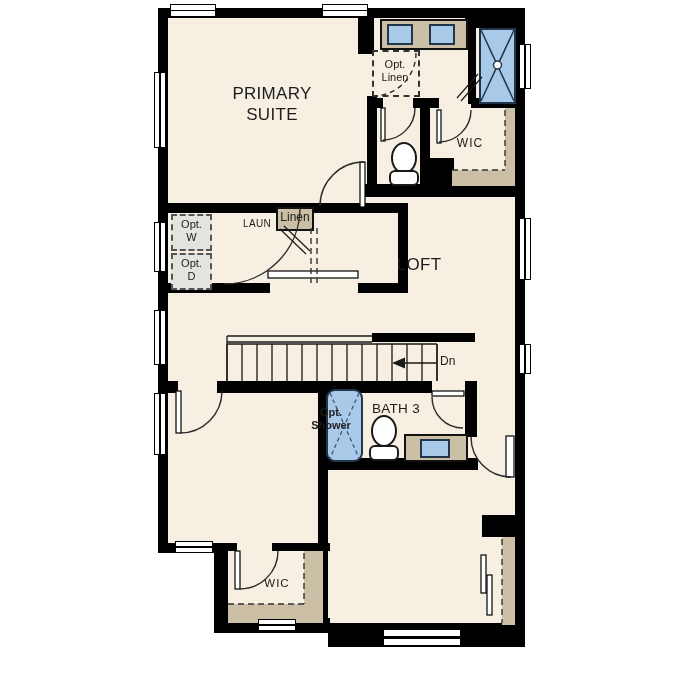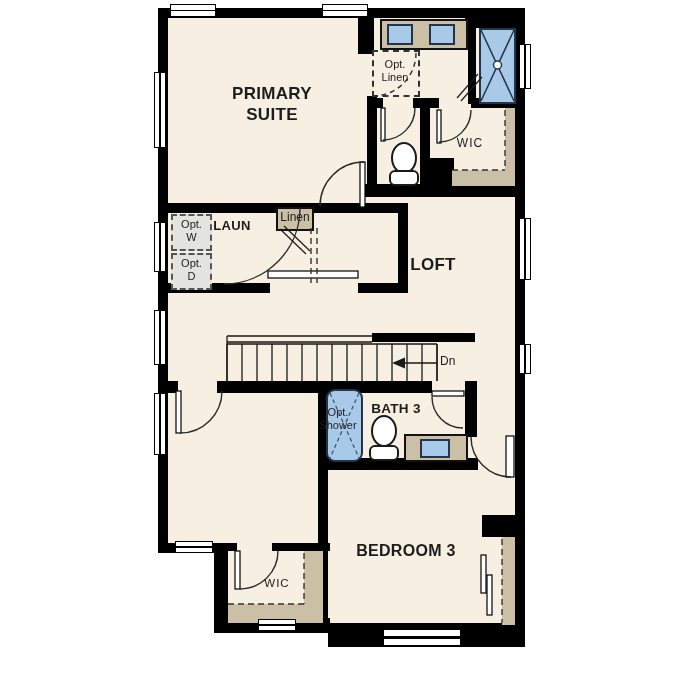--- a/index.html
+++ b/index.html
@@ -9,21 +9,21 @@
   .floor{position:absolute;background:#f6efe2;}
   .tan{position:absolute;background:#cbbfa5;}
   .tan.bordered{border:2px solid #111;box-sizing:border-box;}
   .blue{position:absolute;background:#a9c9e9;border:2px solid #22364b;box-sizing:border-box;}
   .opt{position:absolute;background:#e3e3e0;border:2px dashed #555;box-sizing:border-box;}
   .dashedbox{position:absolute;border:2px dashed #333;box-sizing:border-box;}
   .win{position:absolute;border:1.5px solid #000;box-sizing:border-box;}
   .win-h{background:linear-gradient(to bottom,#fff 42%,#000 42%,#000 58%,#fff 58%);}
   .win-v{background:linear-gradient(to right,#fff 42%,#000 42%,#000 58%,#fff 58%);}
   .lbl{position:absolute;color:#1c1c1c;text-align:center;line-height:1.25;
-       font-weight:bold;letter-spacing:.3px;}
+       font-weight:normal;letter-spacing:.3px;}
   .lbl.sm{font-weight:normal;letter-spacing:0;line-height:1.15;}
   #overlay{position:absolute;left:0;top:0;pointer-events:none;}
   #title{position:absolute;left:163px;top:646px;width:230px;font-size:21px;
          font-weight:bold;color:#111;letter-spacing:.5px;text-align:left;}
 </style>
 </head>
 <body>
 
 <div id="plan">
 
@@ -88,30 +88,29 @@
   <div class="win win-v" style="left:154px;top:310px;width:12px;height:55px;"></div>
   <div class="win win-v" style="left:154px;top:393px;width:12px;height:62px;"></div>
   <div class="win win-v" style="left:519px;top:44px;width:12px;height:45px;"></div>
   <div class="win win-v" style="left:519px;top:218px;width:12px;height:62px;"></div>
   <div class="win win-v" style="left:519px;top:344px;width:12px;height:30px;"></div>
   <div class="win win-h" style="left:175px;top:541px;width:38px;height:12px;"></div>
   <div class="win win-h" style="left:258px;top:619px;width:38px;height:12px;"></div>
   <div class="win win-h" style="left:383px;top:629px;width:78px;height:17px;"></div>
 
   <div class="lbl" style="left:210px;top:83px;width:124px;font-size:17px;">PRIMARY SUITE</div>
-  <div class="lbl" style="left:393px;top:254px;width:80px;font-size:17px;">LOFT</div>
-  <div class="lbl" style="left:200px;top:218px;width:64px;font-size:13px;">LAUN</div>
+  <div class="lbl" style="left:379px;top:254px;width:80px;font-size:17px;">LOFT</div>
+  <div class="lbl" style="left:225px;top:218px;width:64px;font-size:10px;">LAUN</div>
   <div class="lbl" style="left:358px;top:401px;width:76px;font-size:13.5px;">BATH 3</div>
-  <div class="lbl" style="left:326px;top:541px;width:160px;font-size:16px;">BEDROOM 3</div>
   <div class="lbl sm" style="left:448px;top:137px;width:44px;font-size:12px;letter-spacing:1px;">WIC</div>
   <div class="lbl sm" style="left:255px;top:577px;width:44px;font-size:11.5px;letter-spacing:1px;">WIC</div>
   <div class="lbl sm" style="left:378px;top:58px;width:34px;font-size:11px;">Opt. Linen</div>
   <div class="lbl sm" style="left:178px;top:218px;width:27px;font-size:11px;">Opt. W</div>
   <div class="lbl sm" style="left:178px;top:257px;width:27px;font-size:11px;">Opt. D</div>
-  <div class="lbl sm" style="left:314px;top:406px;width:48px;font-size:11px;">Opt. Shower</div>
+  <div class="lbl sm" style="left:307px;top:406px;width:48px;font-size:11px;font-weight:bold;">Opt. Shower</div>
   <div class="lbl sm" style="left:276px;top:211px;width:38px;font-size:12px;">Linen</div>
   <div class="lbl sm" style="left:440px;top:355px;width:24px;font-size:12px;text-align:left;">Dn</div>
 
   <svg id="overlay" width="687" height="687" viewBox="0 0 687 687">
     <g stroke="#1a1a1a" stroke-width="1.3" fill="none">
       <path d="M227 336H372M227 342H372M227 344H437M227 336V381M437 344V381"></path>
       <path d="M227 344V381M242 344V381M257 344V381M272 344V381M287 344V381M302 344V381M317 344V381M332 344V381M347 344V381M362 344V381M377 344V381M392 344V381M407 344V381M422 344V381M437 344V381"></path>
     </g>
     <g>
       <line x1="437" y1="363" x2="404" y2="363" stroke="#1a1a1a" stroke-width="1.5"></line>

